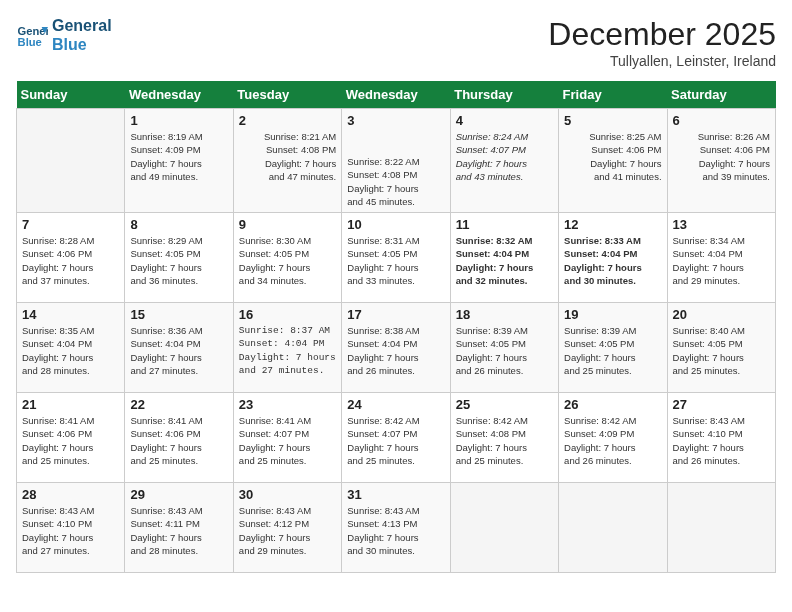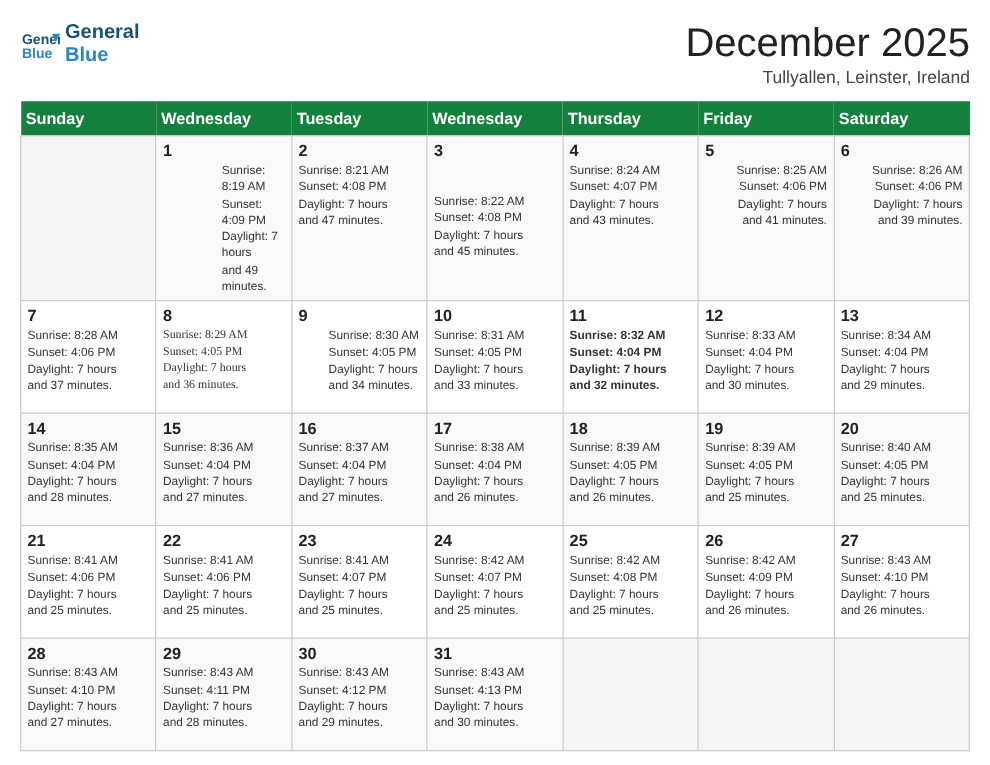--- a/index.html
+++ b/index.html
@@ -110,42 +110,42 @@
         <th>Thursday</th>
         <th>Friday</th>
         <th>Saturday</th>
       </tr>
   </thead>
   <tbody id="calendar-body">
   <tr>
         <td class="empty"></td>
         <td>
           <span class="day-number">1</span>
-          <div class="day-info" style="white-space: pre-line; margin-left: 47px;">Sunrise: 8:19 AM
+          <div class="day-info" style="white-space: pre-line;">Sunrise: 8:19 AM
 Sunset: 4:09 PM
 Daylight: 7 hours
 and 49 minutes.</div>
         </td>
         <td>
           <span class="day-number">2</span>
-          <div class="day-info" style="white-space: pre-line;">Sunrise: 8:21 AM
+          <div class="day-info" style="white-space: pre-line; text-align: right;">Sunrise: 8:21 AM
 Sunset: 4:08 PM
 Daylight: 7 hours
 and 47 minutes.</div>
         </td>
         <td>
           <span class="day-number">3</span>
           <div class="day-info" style="white-space: pre-line; margin-top: 27px;">Sunrise: 8:22 AM
 Sunset: 4:08 PM
 Daylight: 7 hours
 and 45 minutes.</div>
         </td>
         <td>
           <span class="day-number">4</span>
-          <div class="day-info" style="white-space: pre-line;">Sunrise: 8:24 AM
+          <div class="day-info" style="white-space: pre-line; font-style: italic;">Sunrise: 8:24 AM
 Sunset: 4:07 PM
 Daylight: 7 hours
 and 43 minutes.</div>
         </td>
         <td>
           <span class="day-number">5</span>
           <div class="day-info" style="white-space: pre-line; text-align: right;">Sunrise: 8:25 AM
 Sunset: 4:06 PM
 Daylight: 7 hours
 and 41 minutes.</div>
@@ -161,49 +161,49 @@
       <tr>
         <td>
           <span class="day-number">7</span>
           <div class="day-info" style="white-space: pre-line;">Sunrise: 8:28 AM
 Sunset: 4:06 PM
 Daylight: 7 hours
 and 37 minutes.</div>
         </td>
         <td>
           <span class="day-number">8</span>
-          <div class="day-info" style="white-space: pre-line; font-family: Liberation Serif, serif;">Sunrise: 8:29 AM
+          <div class="day-info" style="white-space: pre-line;">Sunrise: 8:29 AM
 Sunset: 4:05 PM
 Daylight: 7 hours
 and 36 minutes.</div>
         </td>
         <td>
           <span class="day-number">9</span>
-          <div class="day-info" style="white-space: pre-line; margin-left: 24px;">Sunrise: 8:30 AM
+          <div class="day-info" style="white-space: pre-line;">Sunrise: 8:30 AM
 Sunset: 4:05 PM
 Daylight: 7 hours
 and 34 minutes.</div>
         </td>
         <td>
           <span class="day-number">10</span>
           <div class="day-info" style="white-space: pre-line;">Sunrise: 8:31 AM
 Sunset: 4:05 PM
 Daylight: 7 hours
 and 33 minutes.</div>
         </td>
         <td>
           <span class="day-number">11</span>
           <div class="day-info" style="white-space: pre-line; font-weight: bold;">Sunrise: 8:32 AM
 Sunset: 4:04 PM
 Daylight: 7 hours
 and 32 minutes.</div>
         </td>
         <td>
           <span class="day-number">12</span>
-          <div class="day-info" style="white-space: pre-line;">Sunrise: 8:33 AM
+          <div class="day-info" style="white-space: pre-line; font-weight: bold;">Sunrise: 8:33 AM
 Sunset: 4:04 PM
 Daylight: 7 hours
 and 30 minutes.</div>
         </td>
         <td>
           <span class="day-number">13</span>
           <div class="day-info" style="white-space: pre-line;">Sunrise: 8:34 AM
 Sunset: 4:04 PM
 Daylight: 7 hours
 and 29 minutes.</div>
@@ -219,21 +219,21 @@
         </td>
         <td>
           <span class="day-number">15</span>
           <div class="day-info" style="white-space: pre-line;">Sunrise: 8:36 AM
 Sunset: 4:04 PM
 Daylight: 7 hours
 and 27 minutes.</div>
         </td>
         <td>
           <span class="day-number">16</span>
-          <div class="day-info" style="white-space: pre-line;">Sunrise: 8:37 AM
+          <div class="day-info" style="white-space: pre-line; font-family: Liberation Mono, monospace;">Sunrise: 8:37 AM
 Sunset: 4:04 PM
 Daylight: 7 hours
 and 27 minutes.</div>
         </td>
         <td>
           <span class="day-number">17</span>
           <div class="day-info" style="white-space: pre-line;">Sunrise: 8:38 AM
 Sunset: 4:04 PM
 Daylight: 7 hours
 and 26 minutes.</div>

